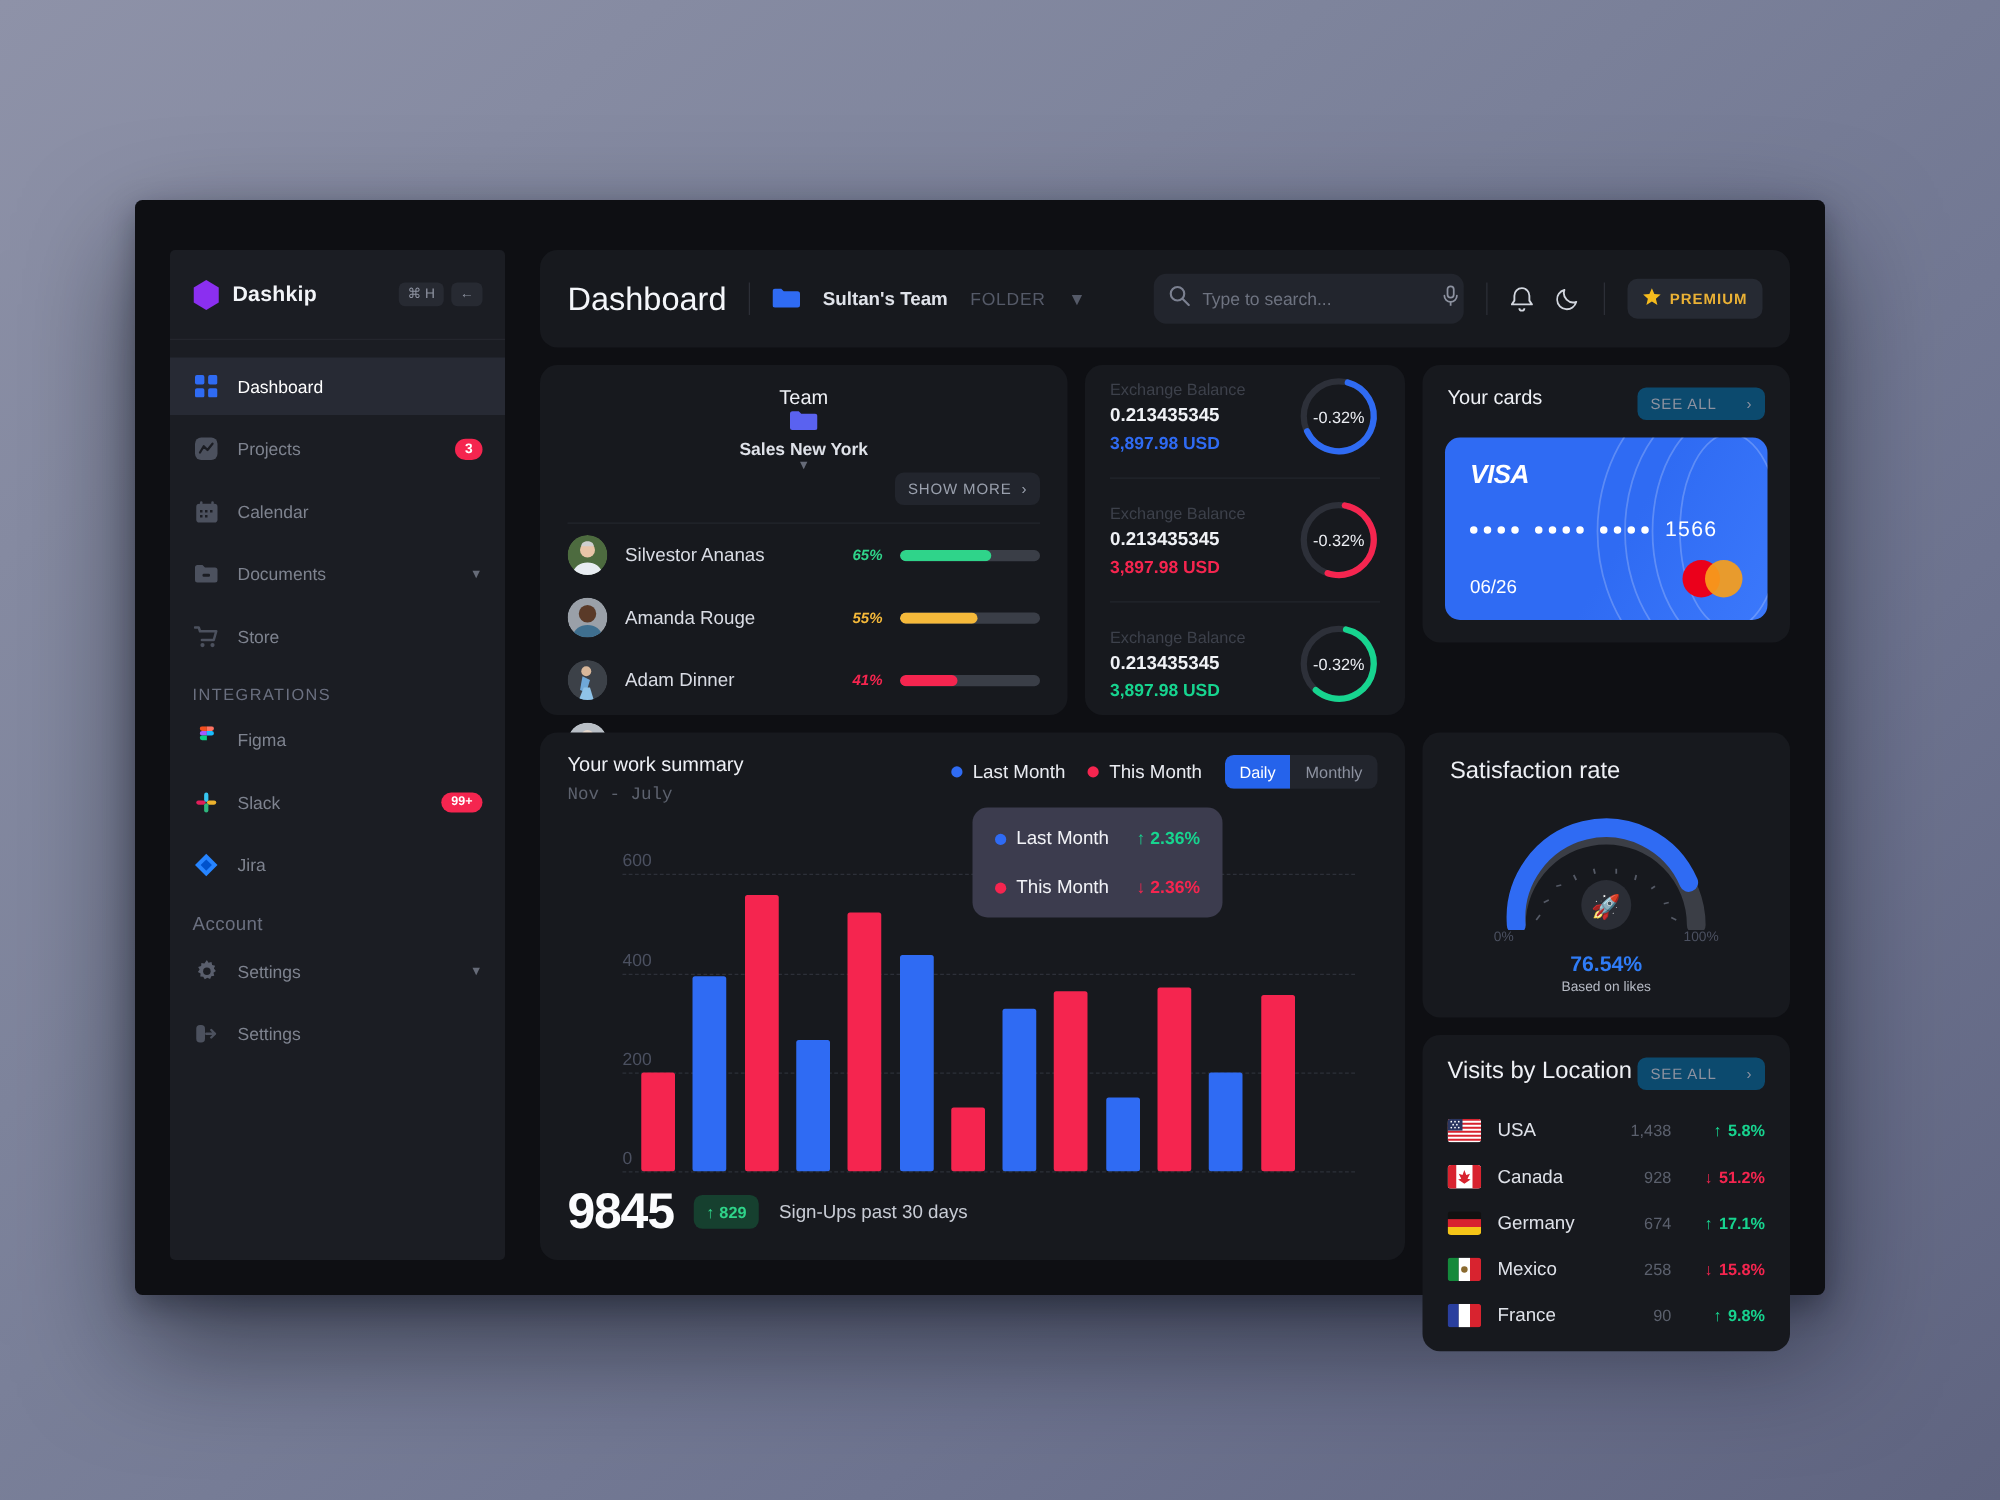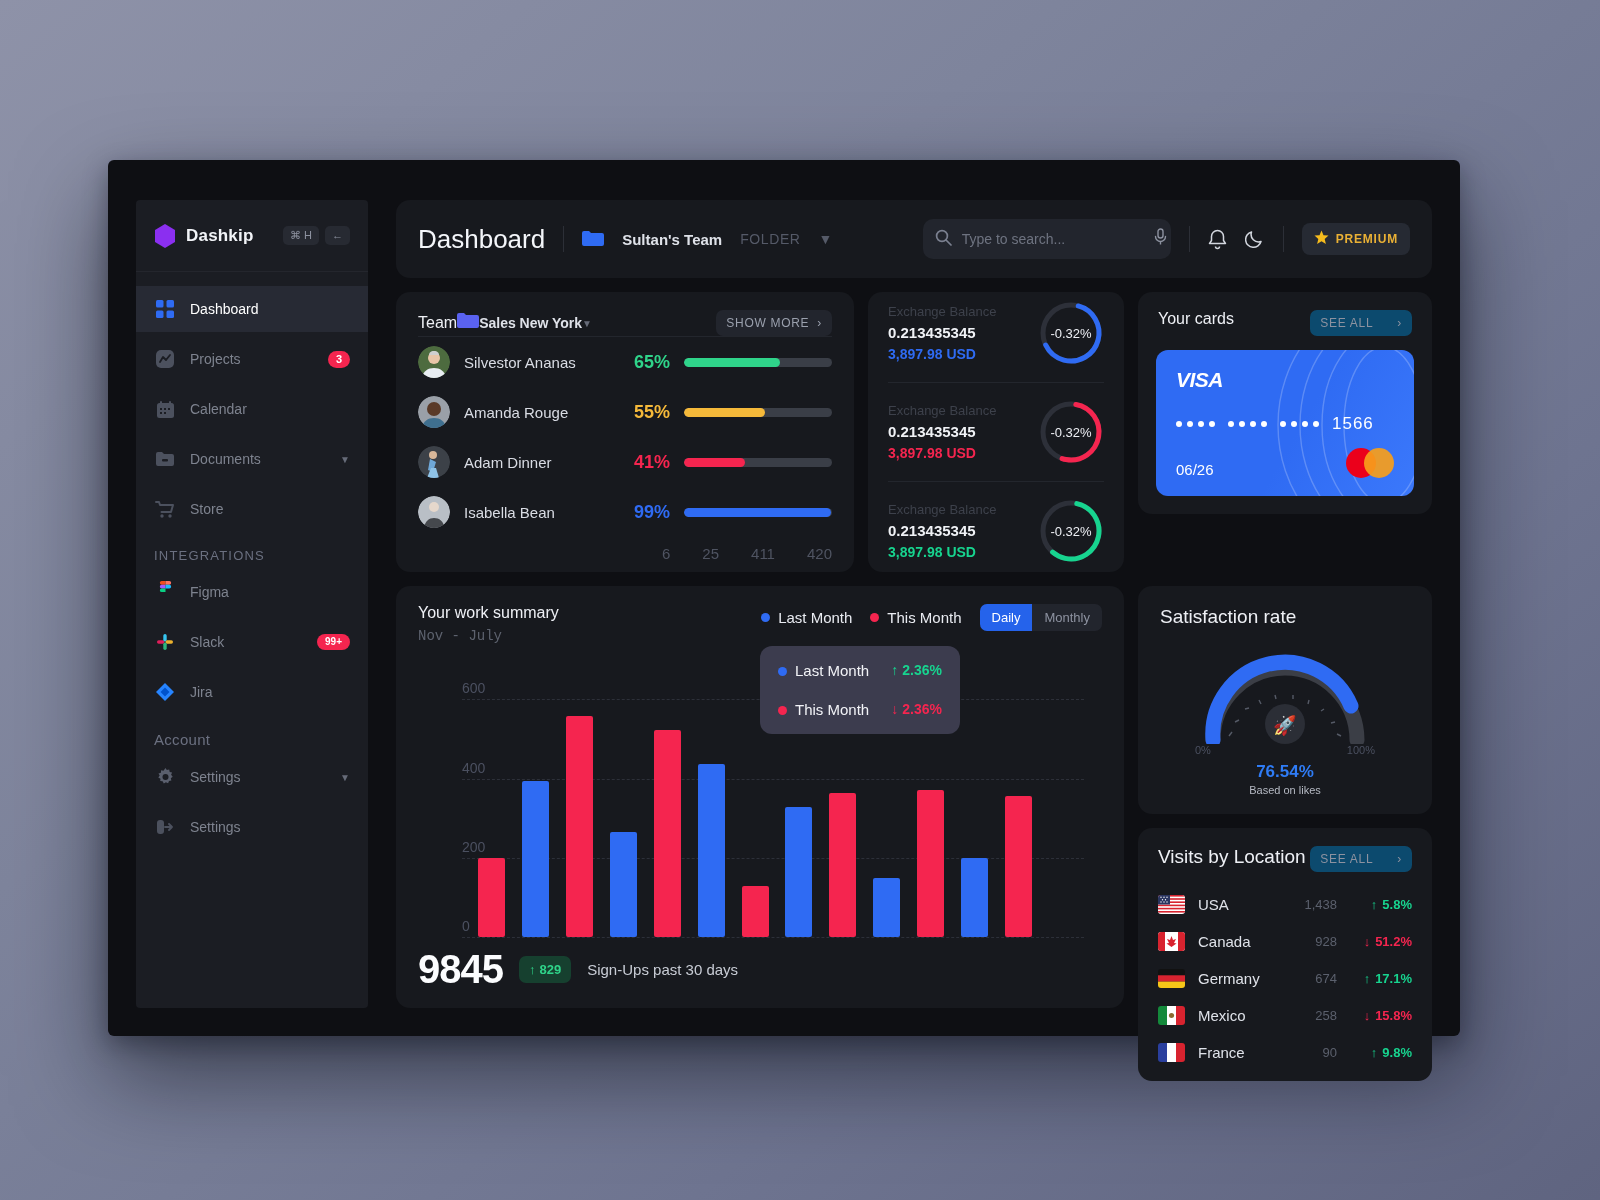--- a/index.html
+++ b/index.html
@@ -10,21 +10,21 @@
     position:relative;
   }
   .app-window {
     position:absolute; left:108px; top:160px; width:1352px; height:876px;
     background:#0e0f13; border-radius:6px;
     box-shadow: 0 40px 90px rgba(10,12,22,.55), 0 8px 24px rgba(10,12,22,.35);
     display:flex; padding:40px 28px 28px 28px; gap:0;
   }
   
   .sidebar {
-    width:232px; background:#1b1d23; border-radius:4px;
+    width:268px; background:#1b1d23; border-radius:4px;
     display:flex; flex-direction:column; overflow:hidden; flex:none;
   }
   .brand { height:72px; display:flex; align-items:center; padding:0 18px; gap:10px;
            border-bottom:1px solid #24262d; }
   .brand-logo { width:22px; height:24px; flex:none; }
   .brand-name { color:#f2f4f8; font-size:17px; font-weight:bold; letter-spacing:.2px; }
   .brand-keys { margin-left:auto; display:flex; gap:6px; align-items:center; }
   .kbd { background:#272a32; color:#8e93a1; font-size:11px; border-radius:5px;
          padding:4px 7px; line-height:1; display:flex; align-items:center; gap:2px; }
   .nav { padding:14px 0 0 0; }
@@ -73,30 +73,30 @@
   .premium { background:#262a33; border-radius:8px; padding:7px 12px; display:flex; gap:7px;
              align-items:center; color:#eab135; font-size:12px; letter-spacing:.8px; font-weight:bold; }
 
   .row { display:flex; gap:14px; min-height:0; }
   .col-left { flex:1; display:flex; flex-direction:column; gap:14px; min-width:0; }
   .col-right { width:294px; flex:none; display:flex; flex-direction:column; gap:14px; }
   .card { background:#17191e; border-radius:14px; }
 
   
   .team-card { padding:18px 22px 10px; height:280px; display:flex; flex-direction:column; }
-  .team-head { display:flex; align-items:center; 
-               border-bottom:1px solid #23262d; }
+  .team-head { display:flex; align-items:center; padding-bottom:14px;
+               border-bottom:1px solid #23262d;flex-direction:column; }
   .team-title { color:#eef0f5; font-size:16px; }
   .team-sel { color:#dfe2e9; font-size:14px; font-weight:bold; }
   .show-more { margin-left:auto; background:#22252d; border-radius:7px; padding:6px 10px;
                color:#9aa0ad; font-size:12px; letter-spacing:.7px; display:flex; gap:8px; align-items:center; }
   .member { display:flex; align-items:center; gap:14px; padding:9px 0; }
   .avatar { width:32px; height:32px; border-radius:50%; overflow:hidden; flex:none; }
   .m-name { color:#d9dce4; font-size:15px; width:150px; }
-  .m-pct { font-size:18px; font-weight:bold; width:42px; text-align:right; }
+  .m-pct { font-size:12px; font-weight:bold; width:42px; text-align:right;font-style:italic; }
   .bar-track { flex:1; height:9px; background:#3a3e47; border-radius:6px; overflow:hidden; }
   .bar-fill { height:100%; border-radius:6px; }
   .team-foot { display:flex; justify-content:flex-end; gap:32px; padding:8px 0 6px;
                color:#4f5462; font-size:15px; }
 
   
   .ex-card { width:256px; flex:none; padding:4px 20px; display:flex; flex-direction:column;
              justify-content:center; }
   .ex-row { display:flex; align-items:center; padding:16px 0; gap:10px; }
   .ex-row + .ex-row { border-top:1px solid #23262d; }

